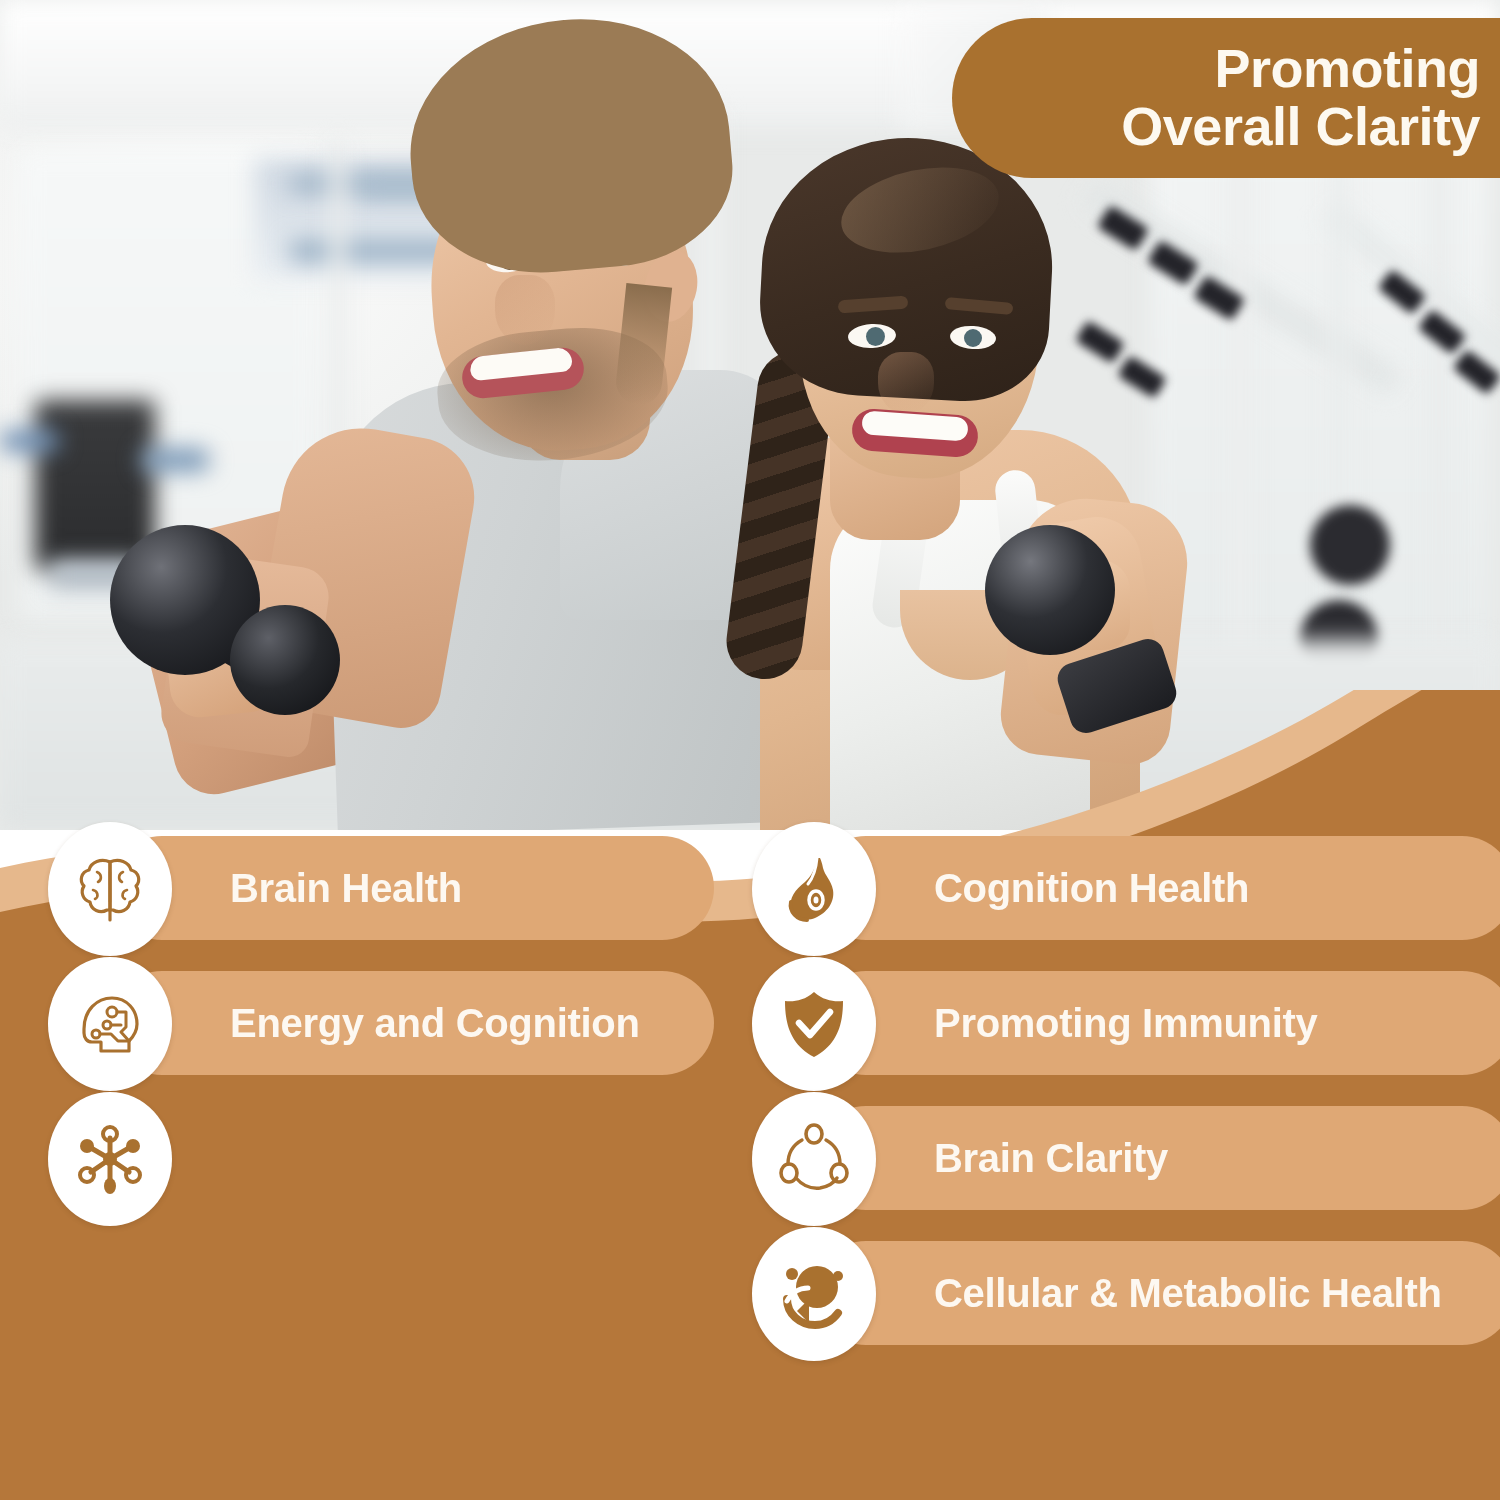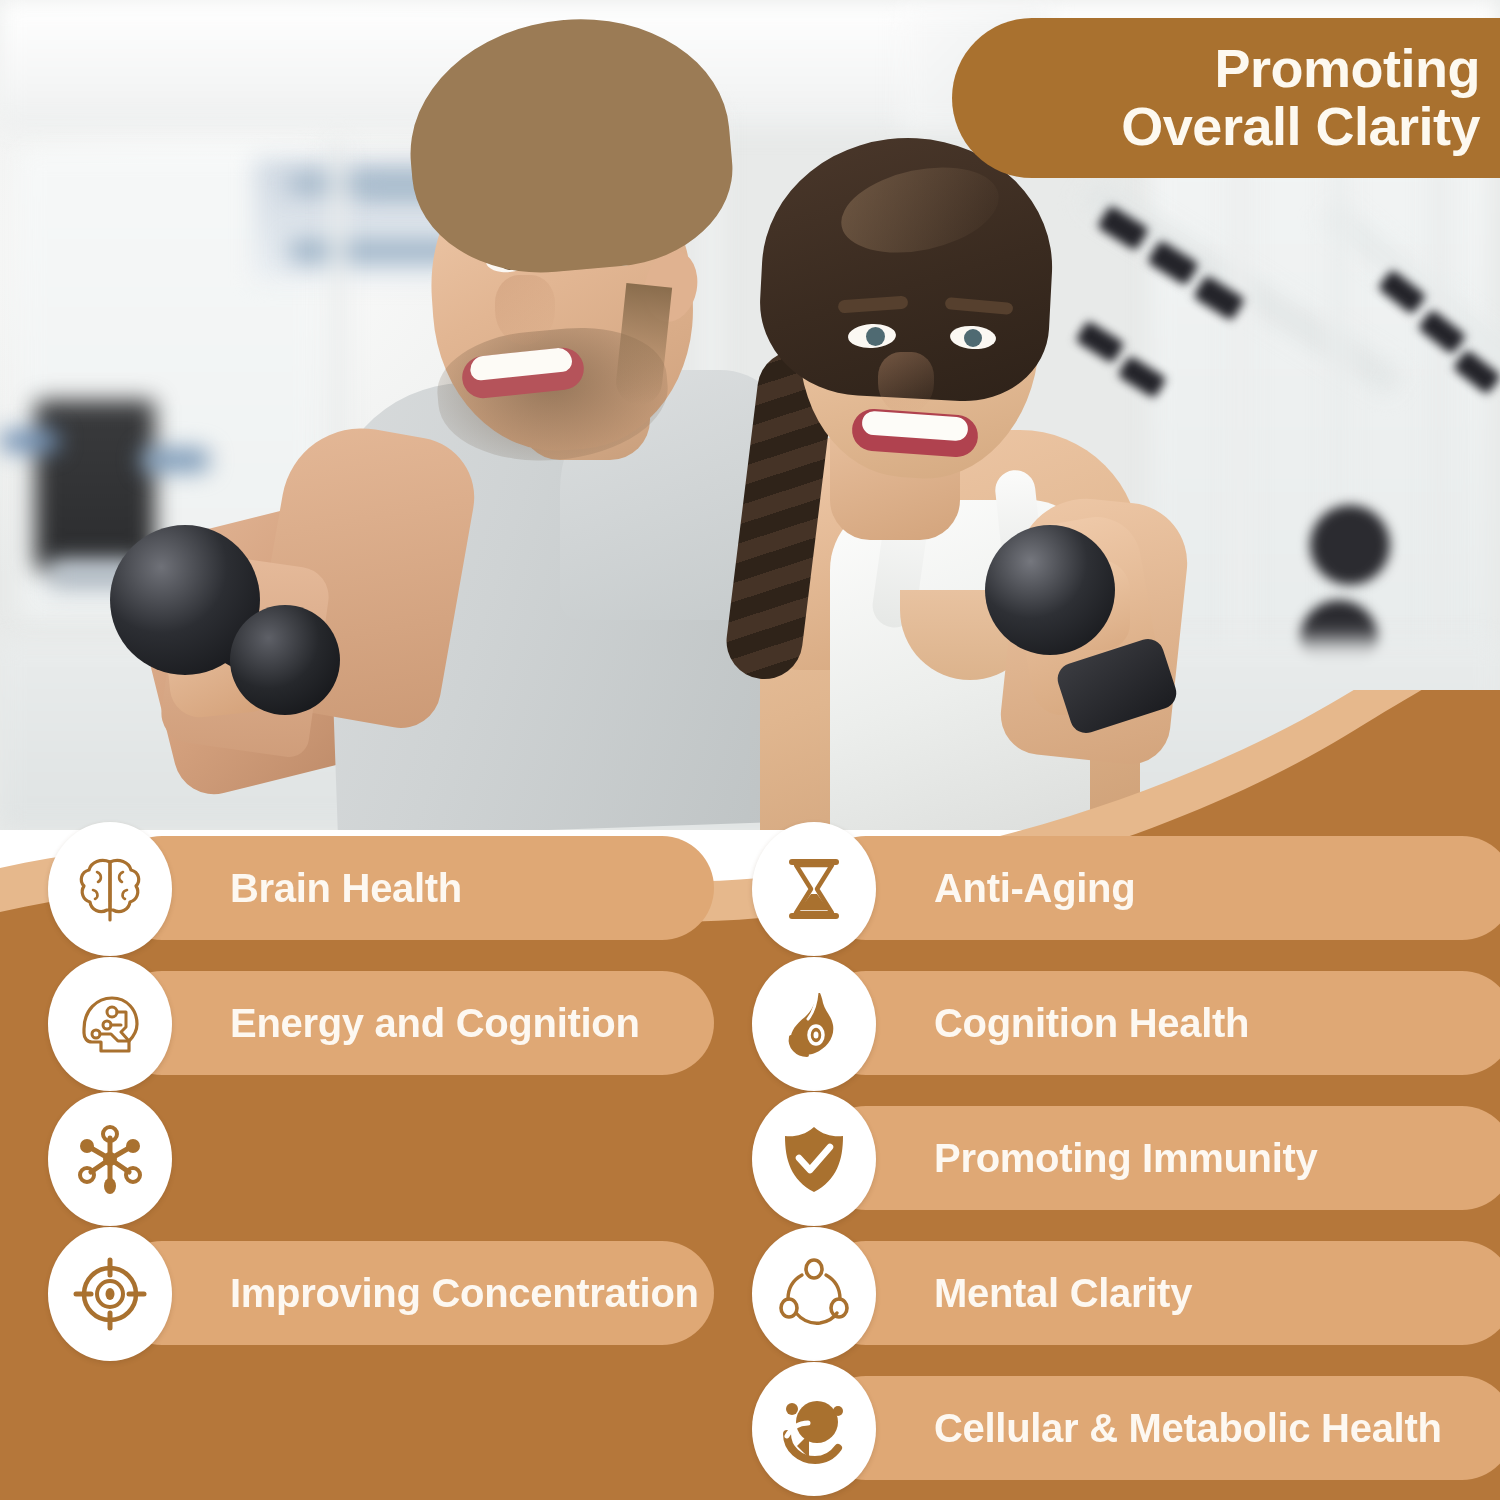--- a/index.html
+++ b/index.html
@@ -489,57 +489,26 @@
             <circle cx="39" cy="14" r="7" fill="none" stroke="#a9712f" stroke-width="4"></circle>
             <circle cx="16" cy="26" r="7" fill="#a9712f"></circle>
             <circle cx="62" cy="26" r="7" fill="#a9712f"></circle>
             <circle cx="16" cy="55" r="7" fill="none" stroke="#a9712f" stroke-width="4"></circle>
             <circle cx="62" cy="55" r="7" fill="none" stroke="#a9712f" stroke-width="4"></circle>
             <ellipse cx="39" cy="66" rx="6" ry="8" fill="#a9712f"></ellipse>
           </svg>
         </div>
       </div>
 
-      <div class="row">
-        <div class="pill">
-          <span class="pill-label">Improving Concentration</span>
-        </div>
-        <div class="iconwrap">
-          <svg width="78" height="78" viewBox="0 0 78 78">
-            <circle cx="39" cy="39" r="26" fill="none" stroke="#a9712f" stroke-width="4.5"></circle>
-            <circle cx="39" cy="39" r="13" fill="none" stroke="#a9712f" stroke-width="4"></circle>
-            <ellipse cx="39" cy="39" rx="4.5" ry="6" fill="#a9712f"></ellipse>
-            <g stroke="#a9712f" stroke-width="5" stroke-linecap="round">
-              <line x1="39" y1="5" x2="39" y2="20"></line>
-              <line x1="39" y1="58" x2="39" y2="73"></line>
-              <line x1="5" y1="39" x2="20" y2="39"></line>
-              <line x1="58" y1="39" x2="73" y2="39"></line>
-            </g>
-          </svg>
-        </div>
-      </div>
 
 
     </div>
 
     <div class="col col-right">
 
-      <div class="row">
-        <div class="pill">
-          <span class="pill-label">Anti-Aging</span>
-        </div>
-        <div class="iconwrap">
-          <svg width="78" height="78" viewBox="0 0 78 78">
-            <rect x="14" y="9" width="50" height="6" rx="3" fill="#a9712f"></rect>
-            <rect x="14" y="63" width="50" height="6" rx="3" fill="#a9712f"></rect>
-            <path d="M21 15 L57 15 L42 39 L57 63 L21 63 L36 39 Z" fill="none" stroke="#a9712f" stroke-width="4.5" stroke-linejoin="round"></path>
-            <path d="M24 60 L54 60 L42 44 L36 44 Z" fill="#a9712f"></path>
-          </svg>
-        </div>
-      </div>
 
       <div class="row">
         <div class="pill">
           <span class="pill-label">Cognition Health</span>
         </div>
         <div class="iconwrap">
           <svg width="78" height="78" viewBox="0 0 78 78">
             <path d="M42 8 C40 20 36 26 30 32 C20 40 14 48 16 58 C18 68 30 72 40 68 C52 63 60 52 58 40 C56 30 50 26 48 18 C47 13 46 10 45 8 Z" fill="#a9712f"></path>
             <path d="M16 52 C14 62 22 70 32 70" fill="none" stroke="#a9712f" stroke-width="4" stroke-linecap="round"></path>
             <path d="M42 8 C41 20 38 28 33 34" fill="none" stroke="#ffffff" stroke-width="3" stroke-linecap="round"></path>
@@ -556,21 +525,21 @@
         <div class="iconwrap">
           <svg width="78" height="78" viewBox="0 0 78 78">
             <path d="M39 7 C49 16 60 17 68 16 C68 40 62 60 39 72 C16 60 10 40 10 16 C18 17 29 16 39 7 Z" fill="#a9712f"></path>
             <path d="M24 38 L35 50 L55 27" fill="none" stroke="#ffffff" stroke-width="6.5" stroke-linecap="round" stroke-linejoin="round"></path>
           </svg>
         </div>
       </div>
 
       <div class="row">
         <div class="pill">
-          <span class="pill-label">Mental Clarity</span>
+          <span class="pill-label">Brain Clarity</span>
         </div>
         <div class="iconwrap">
           <svg width="78" height="78" viewBox="0 0 78 78">
             <path d="M27 20 C18 25 13 34 13 44" fill="none" stroke="#a9712f" stroke-width="3.4" stroke-linecap="round"></path>
             <path d="M51 20 C60 25 65 34 65 44" fill="none" stroke="#a9712f" stroke-width="3.4" stroke-linecap="round"></path>
             <path d="M21 58 C27 65 36 69 45 68 C52 67 58 64 62 58" fill="none" stroke="#a9712f" stroke-width="3.4" stroke-linecap="round"></path>
             <ellipse cx="39" cy="14" rx="8" ry="9" fill="none" stroke="#a9712f" stroke-width="3.6"></ellipse>
             <ellipse cx="14" cy="53" rx="8" ry="9" fill="none" stroke="#a9712f" stroke-width="3.6"></ellipse>
             <ellipse cx="64" cy="53" rx="8" ry="9" fill="none" stroke="#a9712f" stroke-width="3.6"></ellipse>
           </svg>

